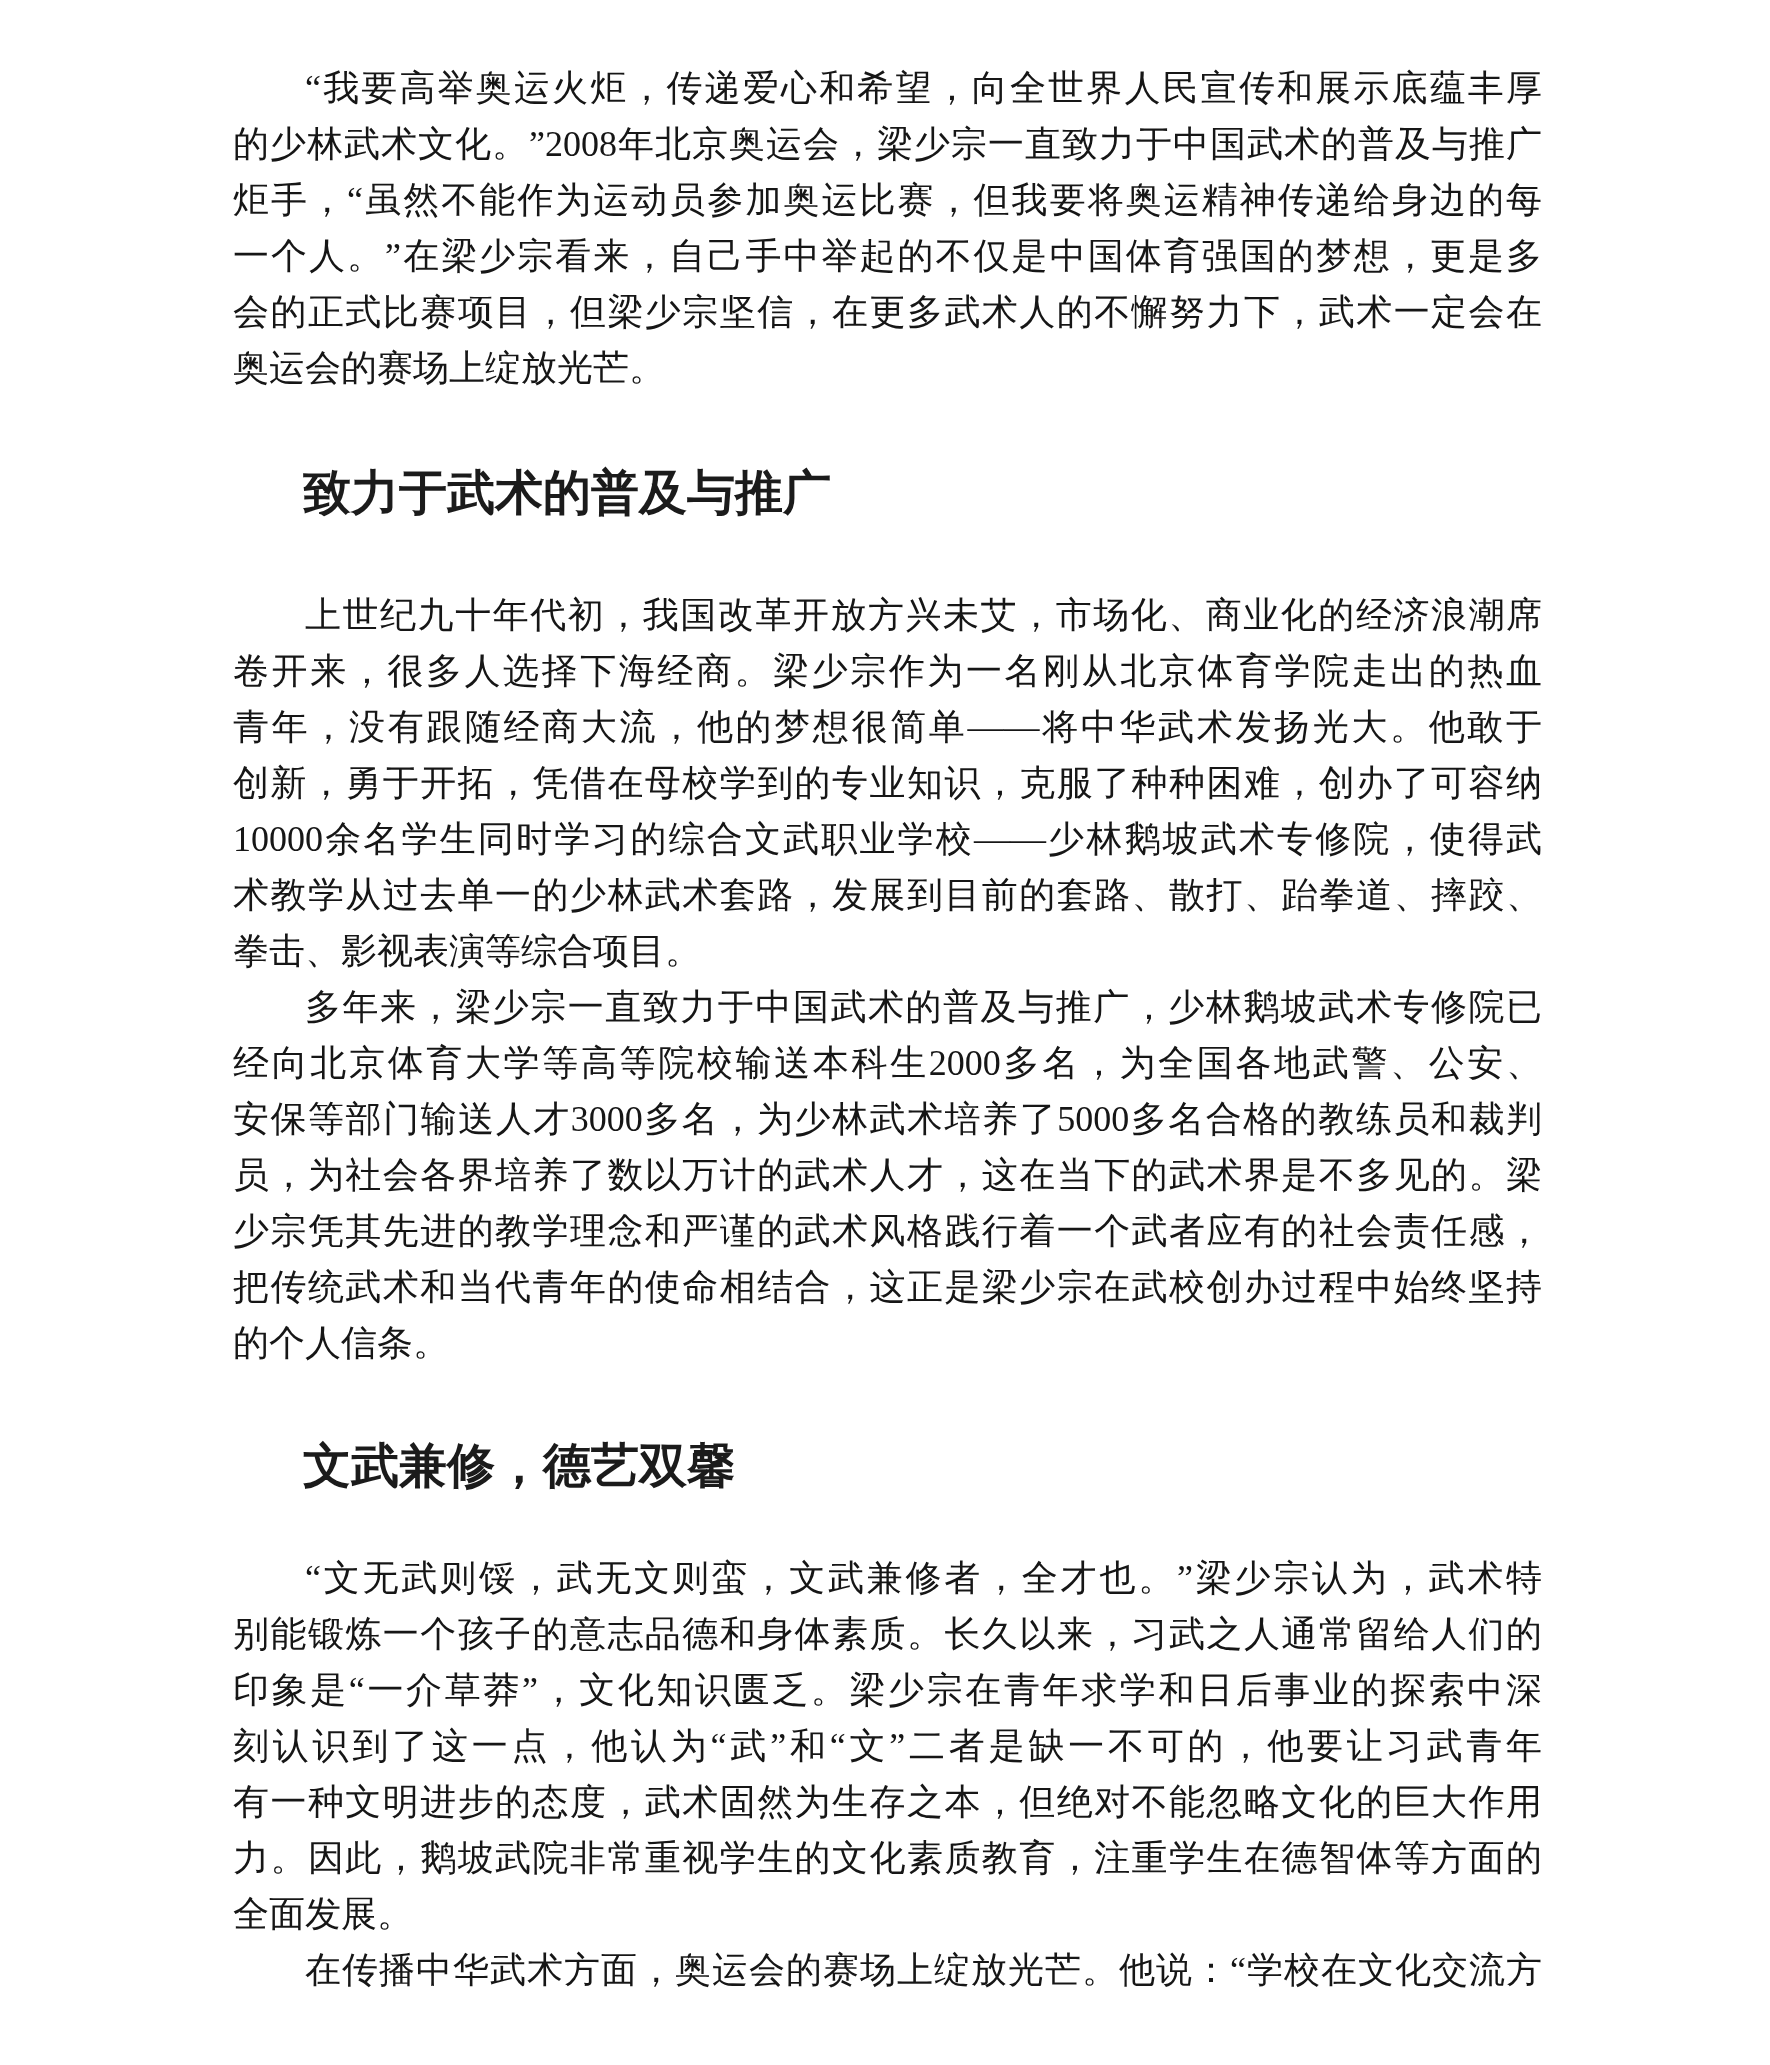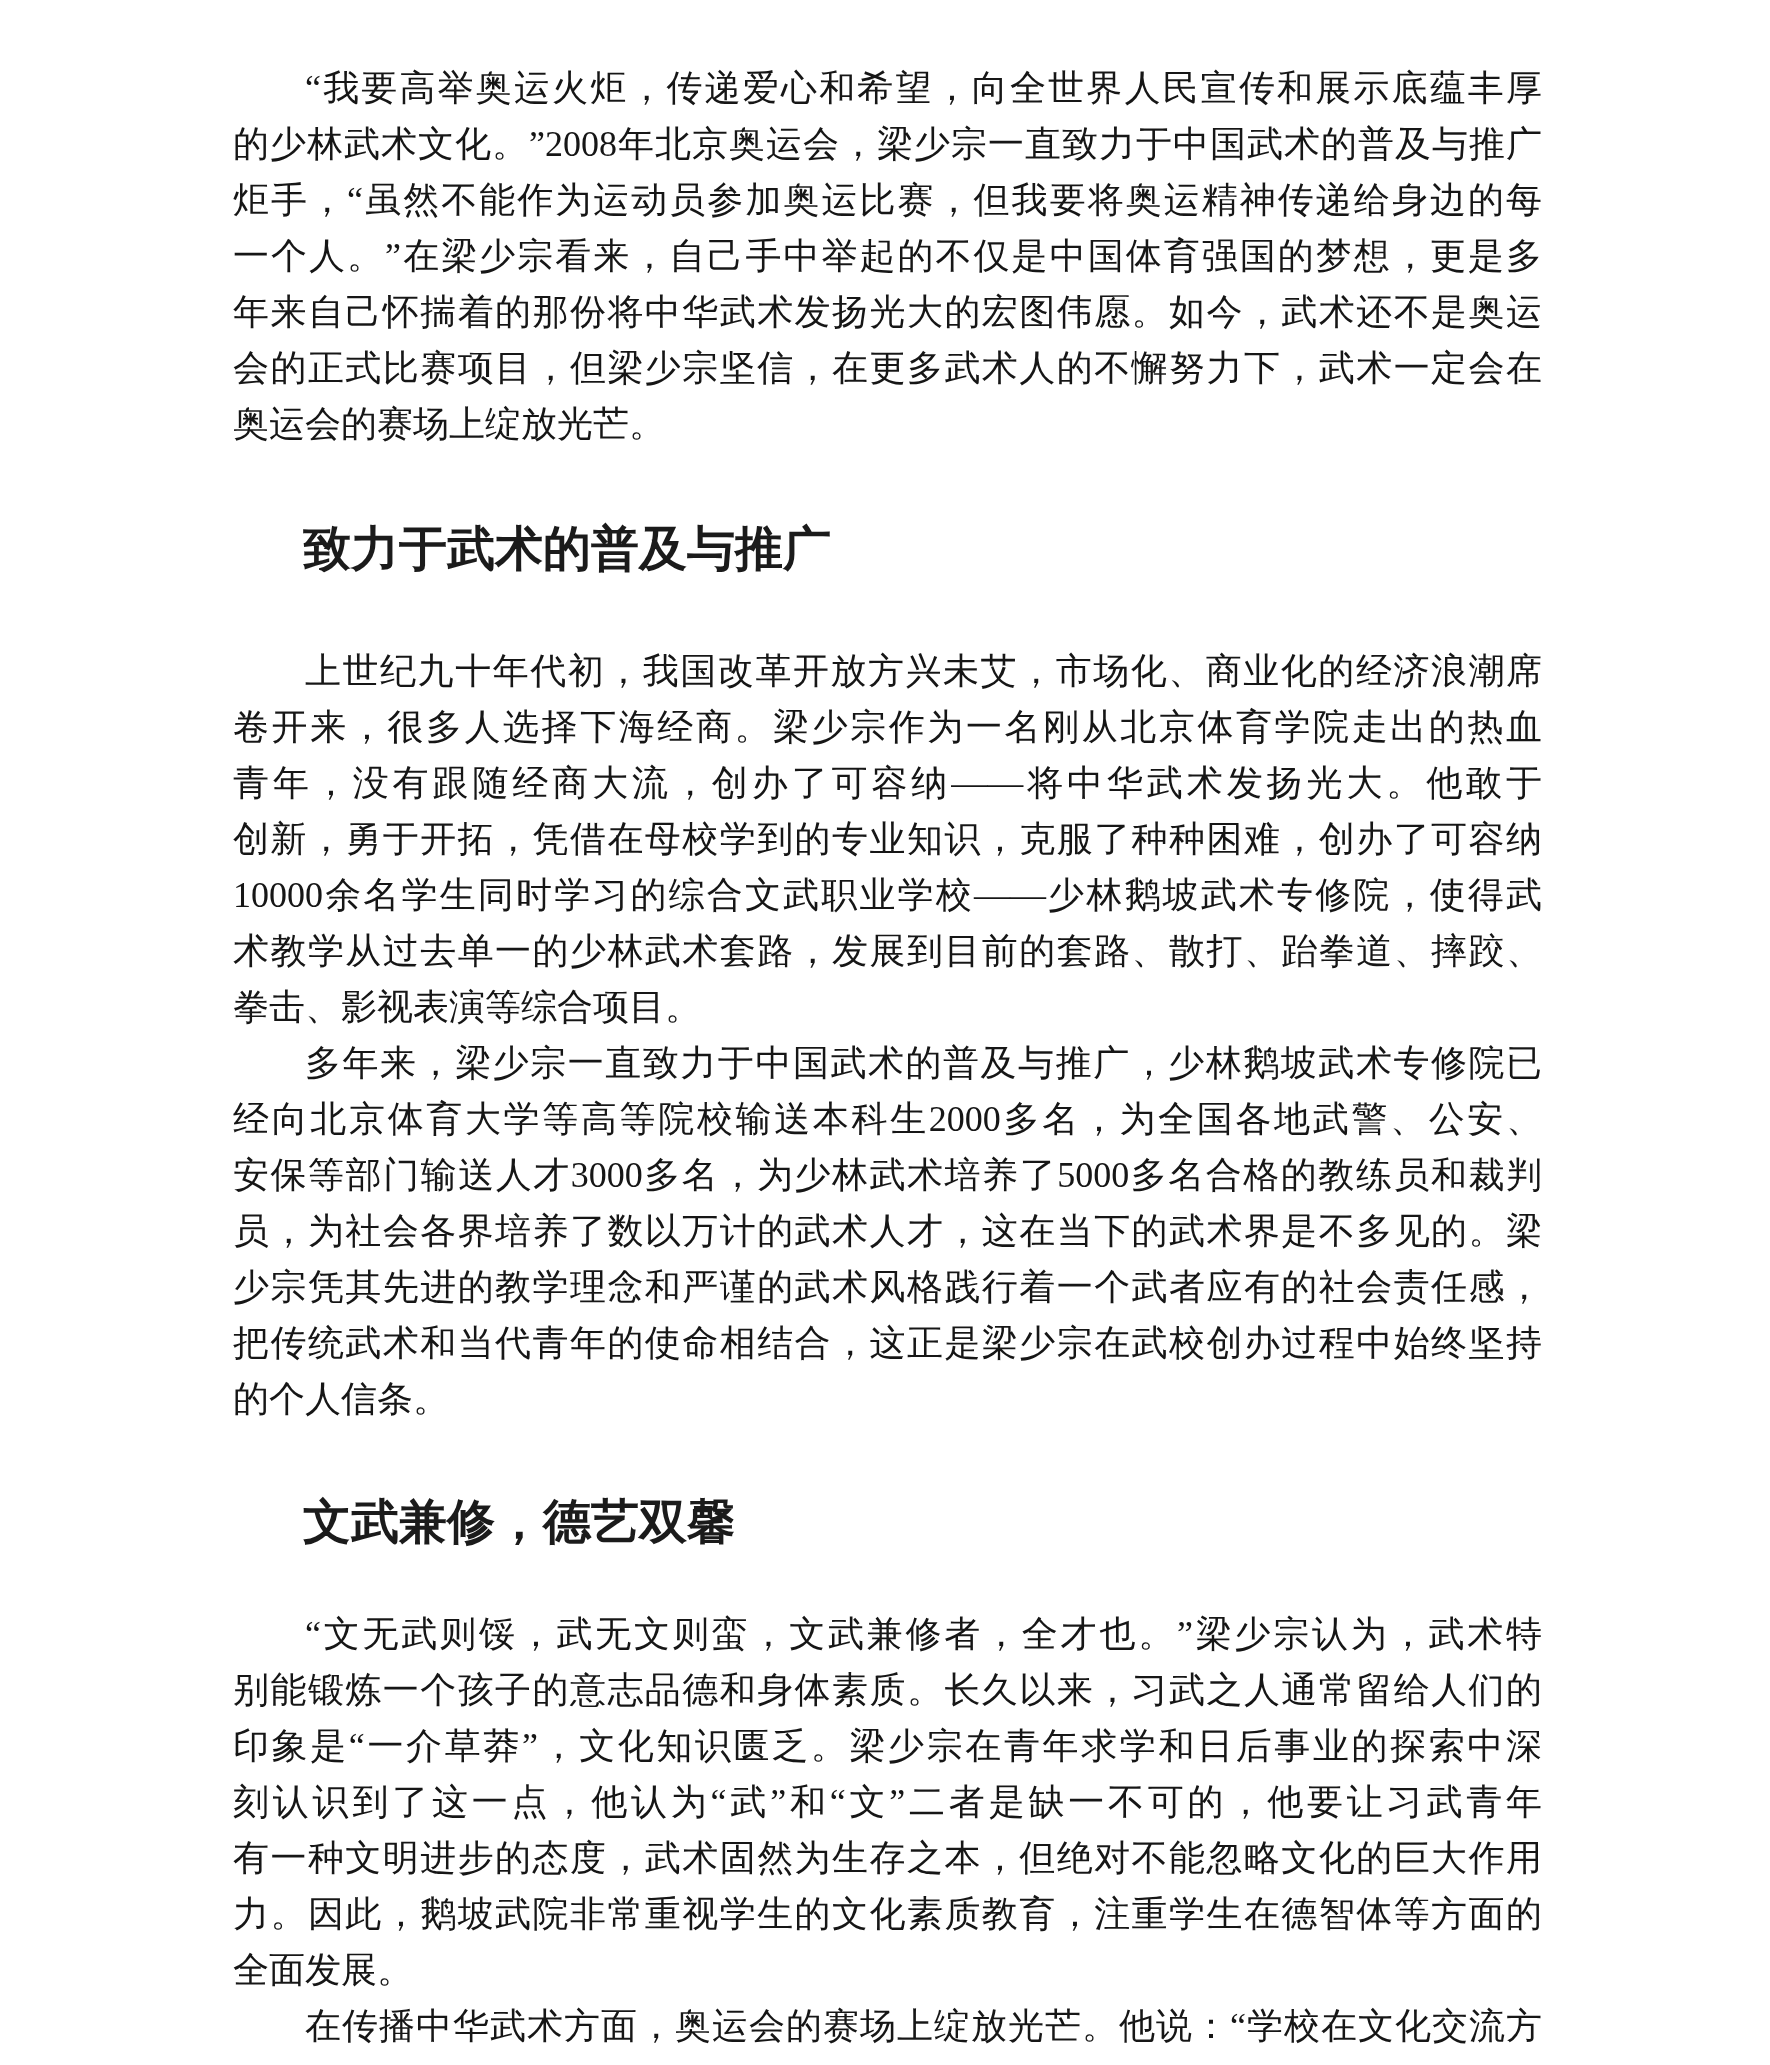--- a/index.html
+++ b/index.html
@@ -58,31 +58,30 @@
 <body>
 
 <div class="page">
   <div class="text-column">
 
     <div class="paragraph">
       <div class="para-line first">“我要高举奥运火炬，传递爱心和希望，向全世界人民宣传和展示底蕴丰厚</div>
       <div class="para-line">的少林武术文化。”2008年北京奥运会，梁少宗一直致力于中国武术的普及与推广</div>
       <div class="para-line">炬手，“虽然不能作为运动员参加奥运比赛，但我要将奥运精神传递给身边的每</div>
       <div class="para-line">一个人。”在梁少宗看来，自己手中举起的不仅是中国体育强国的梦想，更是多</div>
-      <div class="para-line">年来自己怀揣着的那份将中华武术发扬光大的宏图伟愿。如今，武术还不是奥运</div>
       <div class="para-line">会的正式比赛项目，但梁少宗坚信，在更多武术人的不懈努力下，武术一定会在</div>
       <div class="para-line last">奥运会的赛场上绽放光芒。</div>
     </div>
 
     <h2 class="heading heading-1">致力于武术的普及与推广</h2>
 
     <div class="paragraph">
       <div class="para-line first">上世纪九十年代初，我国改革开放方兴未艾，市场化、商业化的经济浪潮席</div>
       <div class="para-line">卷开来，很多人选择下海经商。梁少宗作为一名刚从北京体育学院走出的热血</div>
-      <div class="para-line">青年，没有跟随经商大流，创办了可容纳——将中华武术发扬光大。他敢于</div>
+      <div class="para-line">青年，没有跟随经商大流，他的梦想很简单——将中华武术发扬光大。他敢于</div>
       <div class="para-line">创新，勇于开拓，凭借在母校学到的专业知识，克服了种种困难，创办了可容纳</div>
       <div class="para-line">10000余名学生同时学习的综合文武职业学校——少林鹅坡武术专修院，使得武</div>
       <div class="para-line">术教学从过去单一的少林武术套路，发展到目前的套路、散打、跆拳道、摔跤、</div>
       <div class="para-line last">拳击、影视表演等综合项目。</div>
     </div>
 
     <div class="paragraph">
       <div class="para-line first">多年来，梁少宗一直致力于中国武术的普及与推广，少林鹅坡武术专修院已</div>
       <div class="para-line">经向北京体育大学等高等院校输送本科生2000多名，为全国各地武警、公安、</div>
       <div class="para-line">安保等部门输送人才3000多名，为少林武术培养了5000多名合格的教练员和裁判</div>

